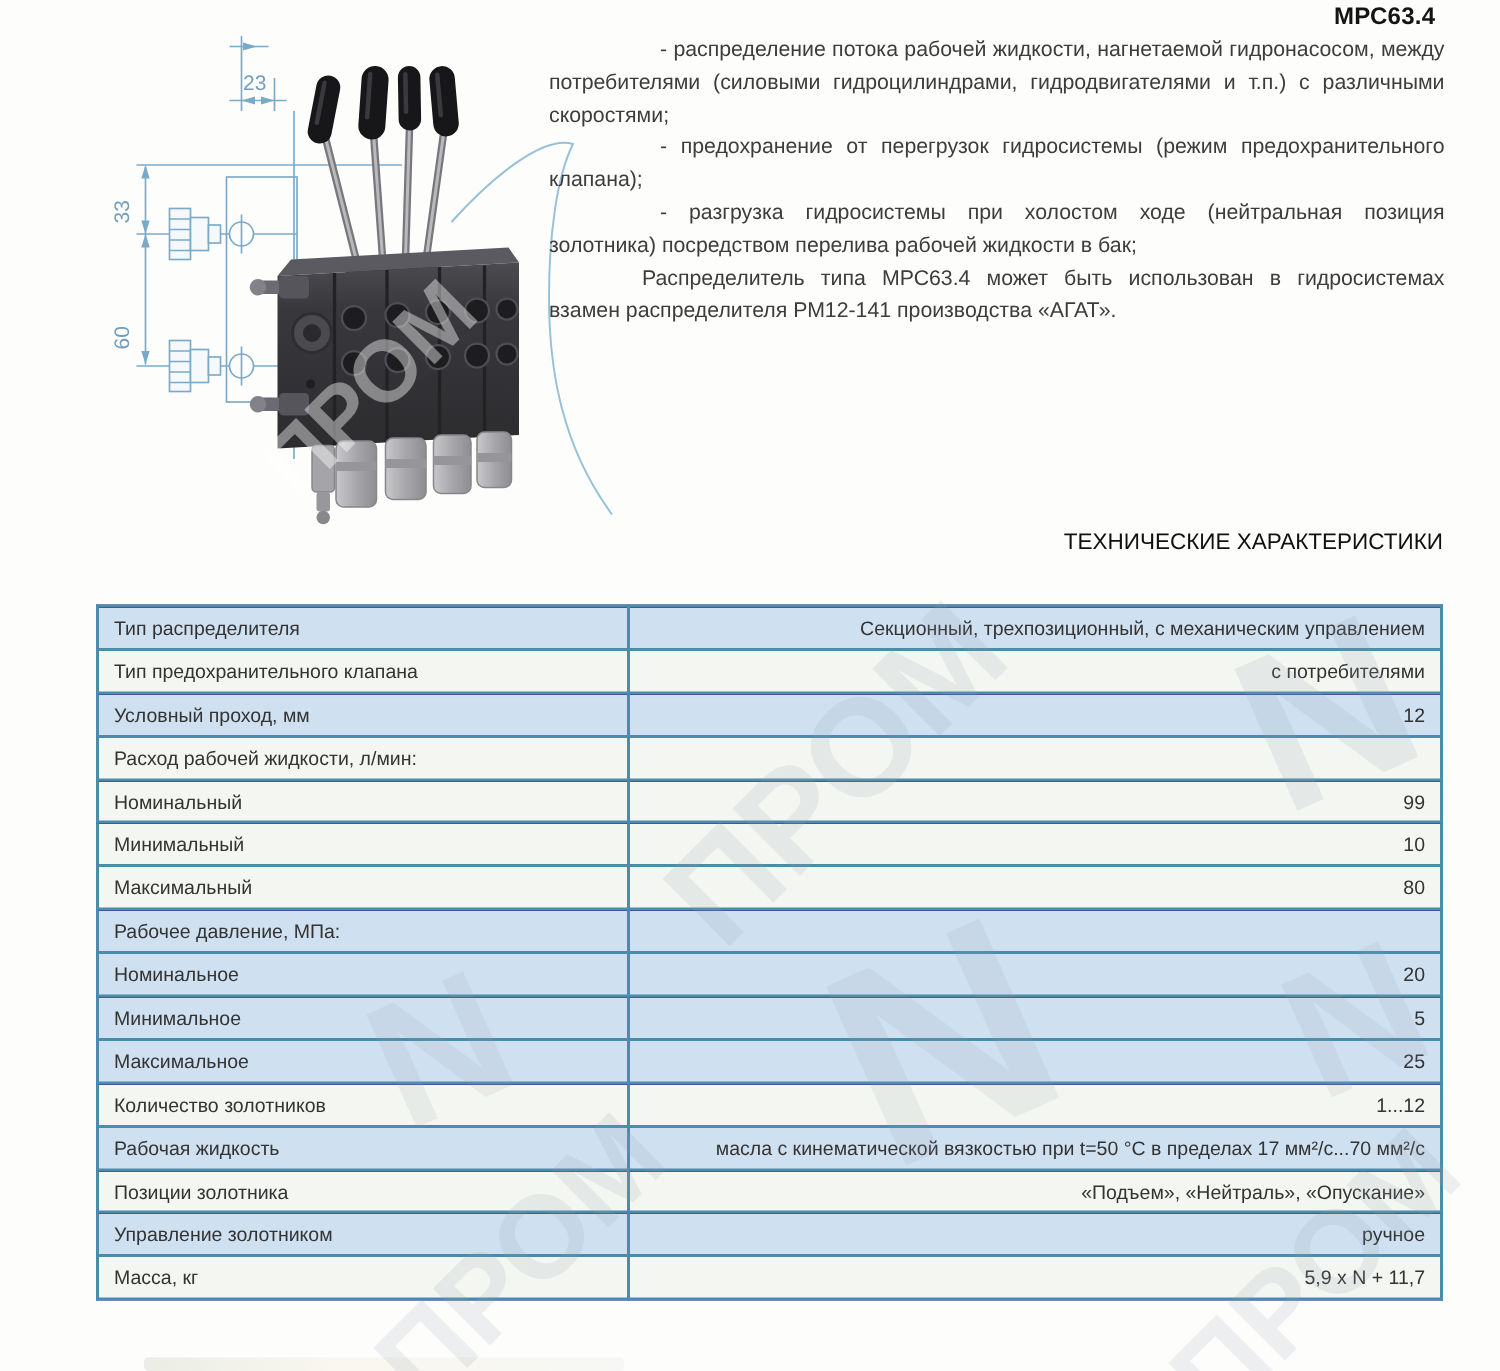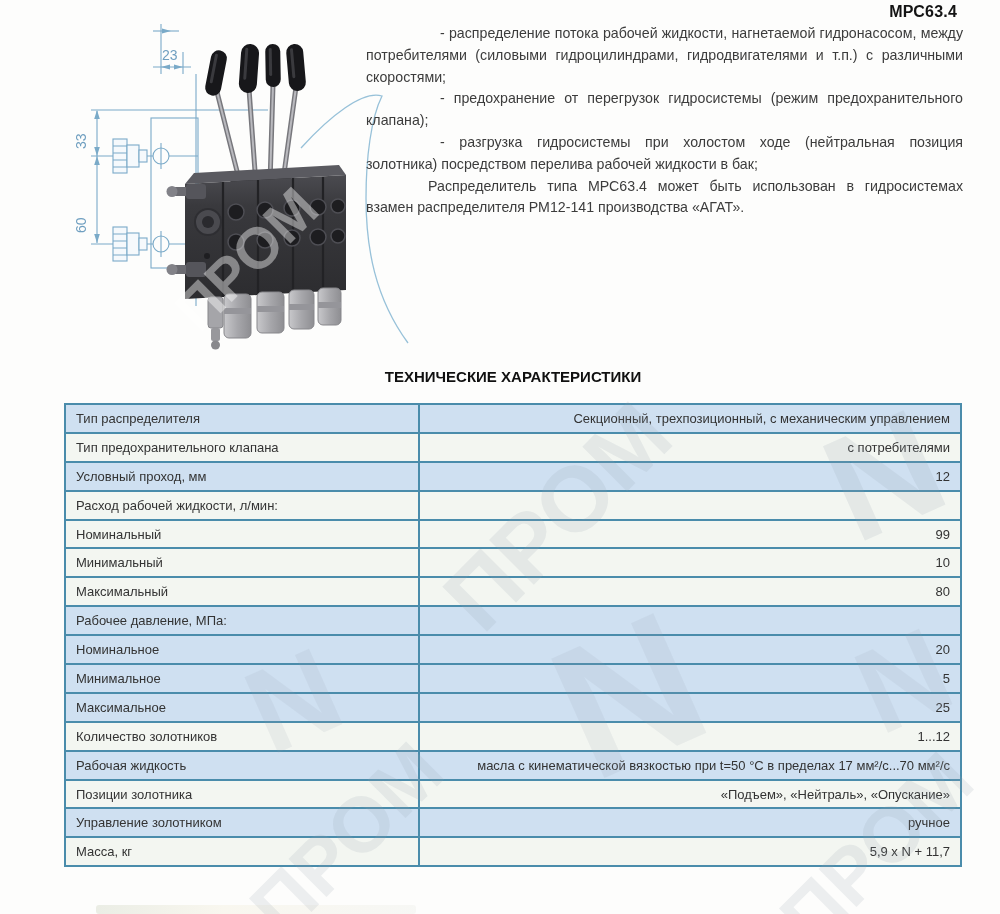--- a/index.html
+++ b/index.html
@@ -23,22 +23,22 @@
   .desc .p1{text-indent:32px;}
   .desc .item{text-indent:74px;}
   .desc .p2{text-indent:62px;}
   .desc b{color:#1d1d1d;}
   
   .drawing{
     position:absolute;left:58px;top:16px;width:362px;height:348px;
   }
   
   .tbl-heading{
-    position:absolute;left:64px;top:368px;width:898px;
-    text-align:center;font-size:15px;font-weight:bold;color:#101010;
+    position:absolute;left:64px;top:353px;width:898px;
+    text-align:right;font-size:15px;font-weight:normal;color:#101010;
   }
   table.spec{
     position:absolute;left:64px;top:403px;width:898px;
     border-collapse:collapse;table-layout:fixed;
     background:#4c1d95;
   }
   table.spec td{
     border:2px solid #4a8cab;
     font-size:13px;color:#333;height:26.9px;padding:0 10px;
     overflow:hidden;

